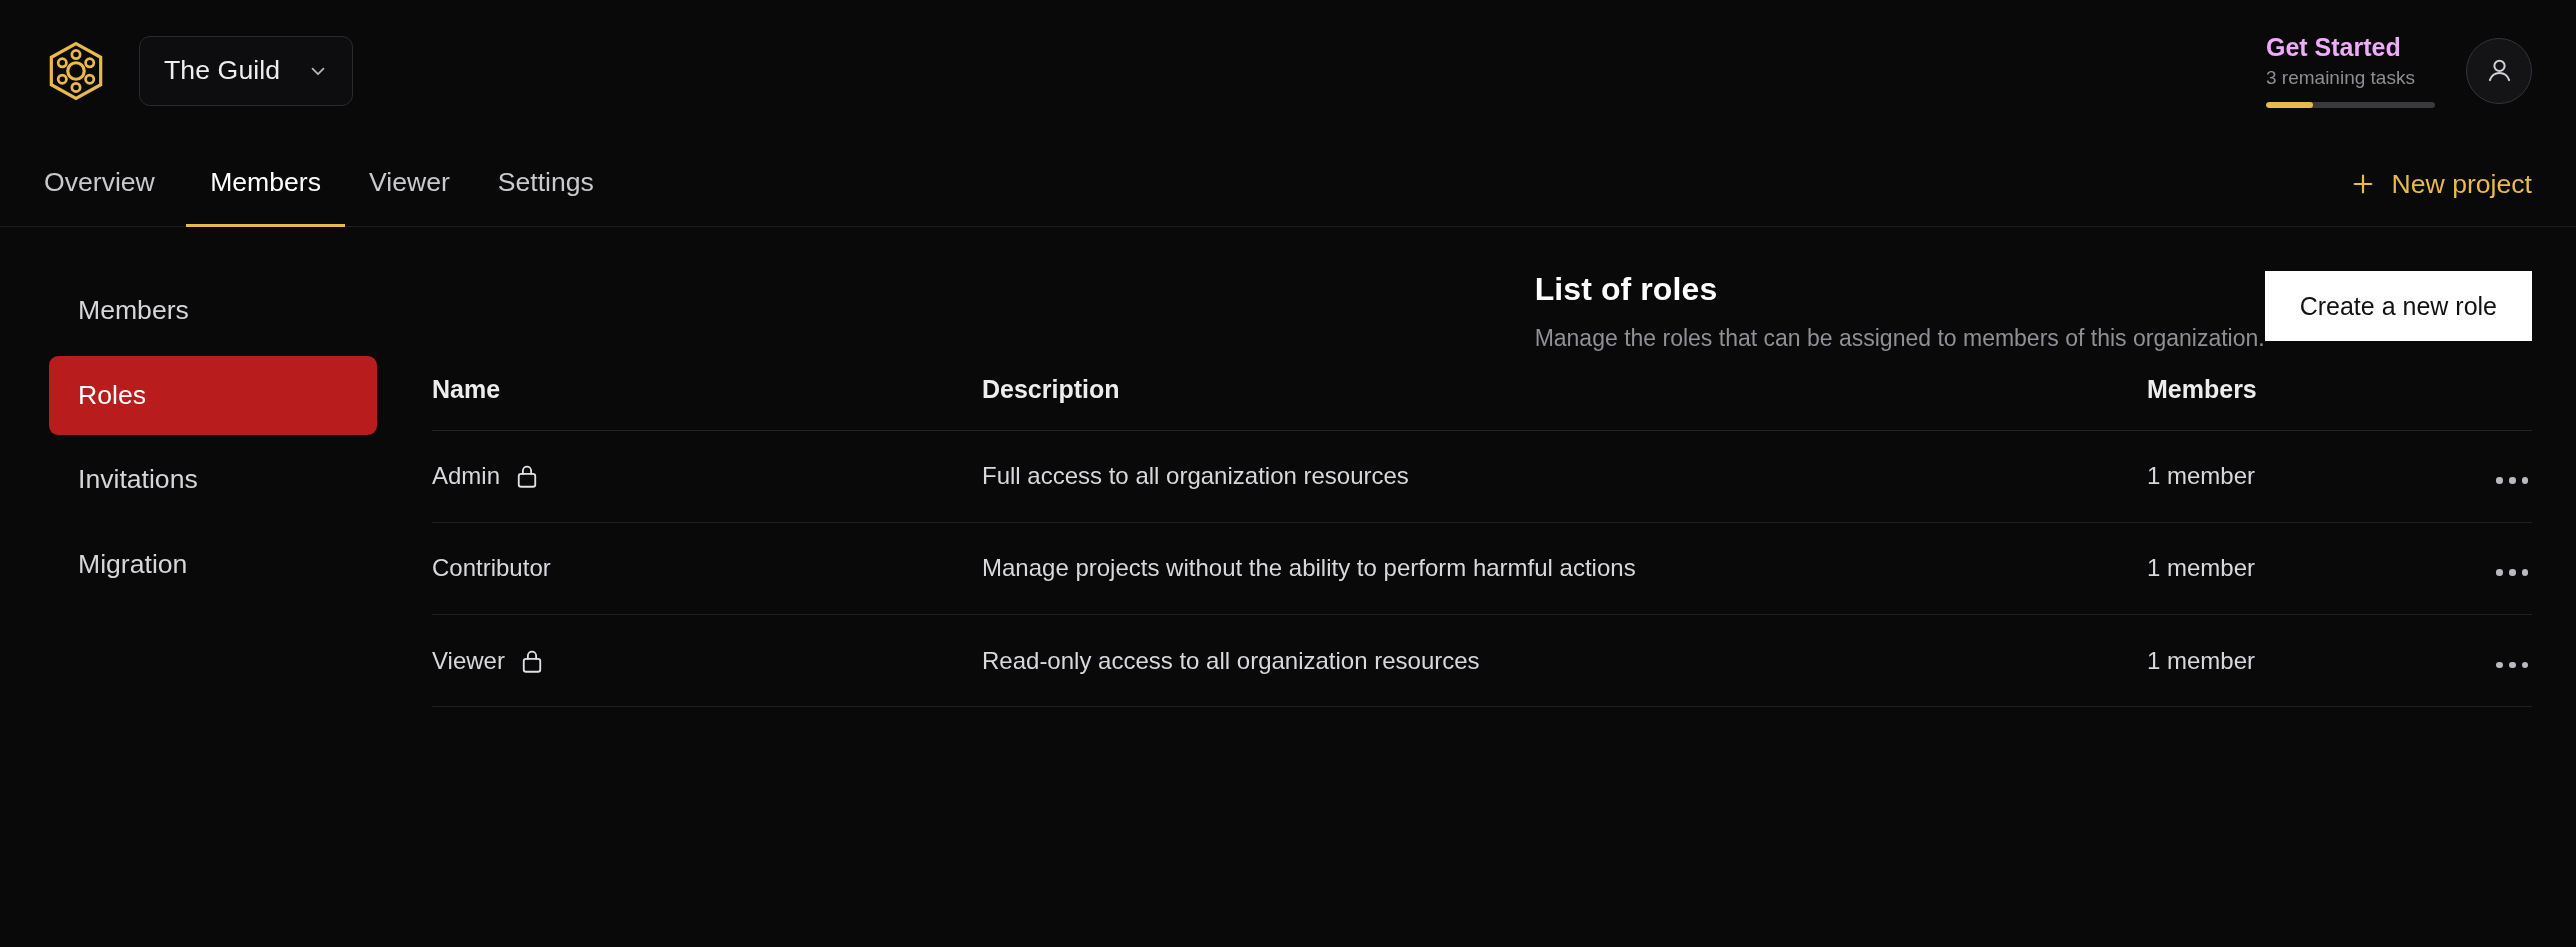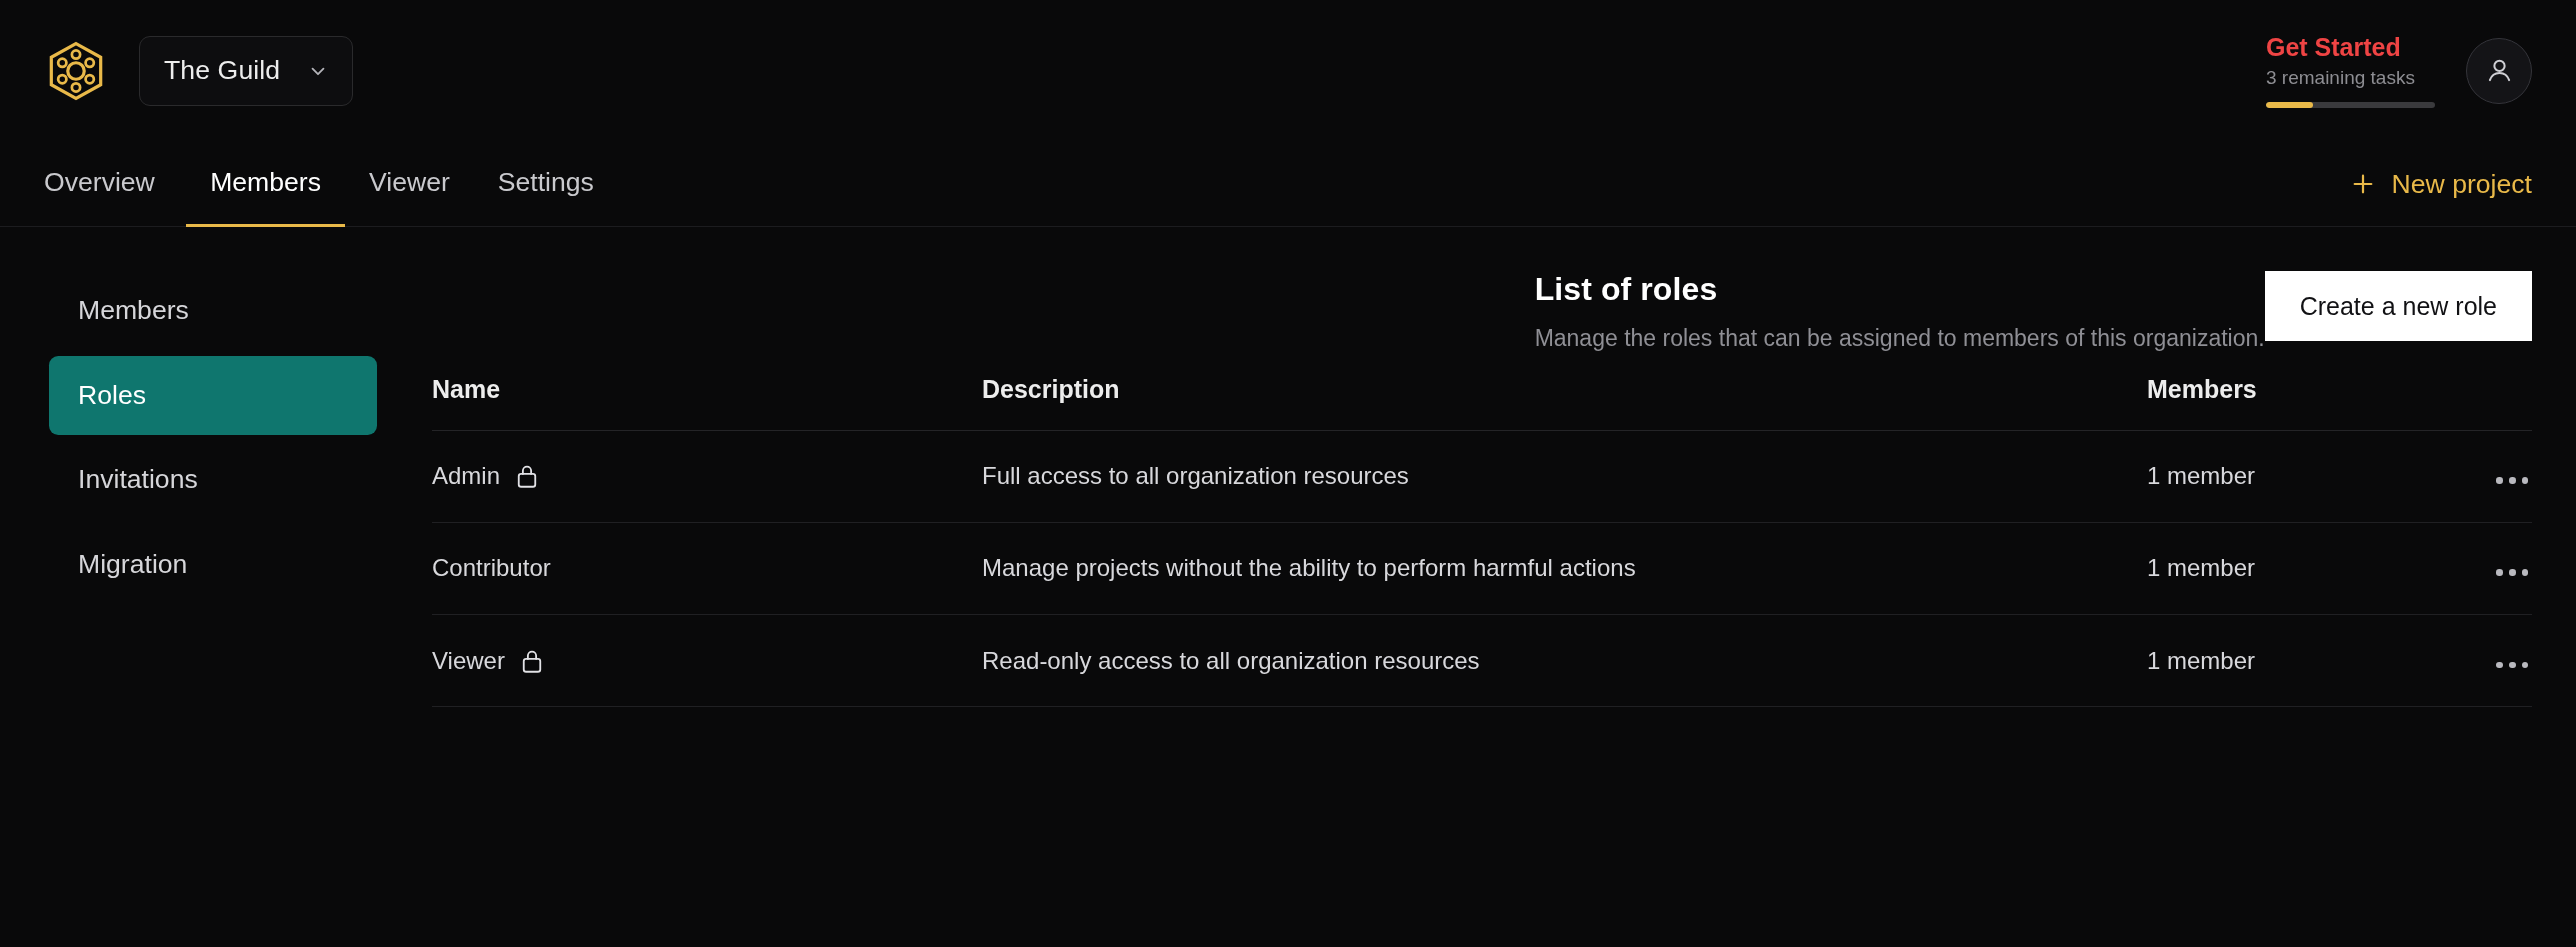--- a/index.html
+++ b/index.html
@@ -70,21 +70,21 @@
   .getstarted {
     text-align: left;
     display: flex;
     flex-direction: column;
     gap: 5.5px;
     cursor: pointer;
   }
   .getstarted .gs-title {
     font-size: 25px;
     font-weight: bold;
-    color: #ef4444;
+    color: #f0abfc;
   }
   .getstarted .gs-sub {
     font-size: 19px;
     color: #8d8d92;
   }
   .gs-progress {
     margin-top: 7.3px;
     width: 169px;
     height: 6.4px;
     border-radius: 3.7px;
@@ -173,21 +173,21 @@
     height: 79px;
     display: flex;
     align-items: center;
     padding: 0 29px;
     font-size: 26.6px;
     color: #d6d6da;
     border-radius: 9.2px;
     cursor: pointer;
   }
   .side-item.active {
-    background: #0f766e;
+    background: #b91c1c;
     color: #ffffff;
   }
 
   .content {
     flex: 1;
     min-width: 0;
     padding: 44px 44px 0 29px;
     position: relative;
   }
   .content-head {

